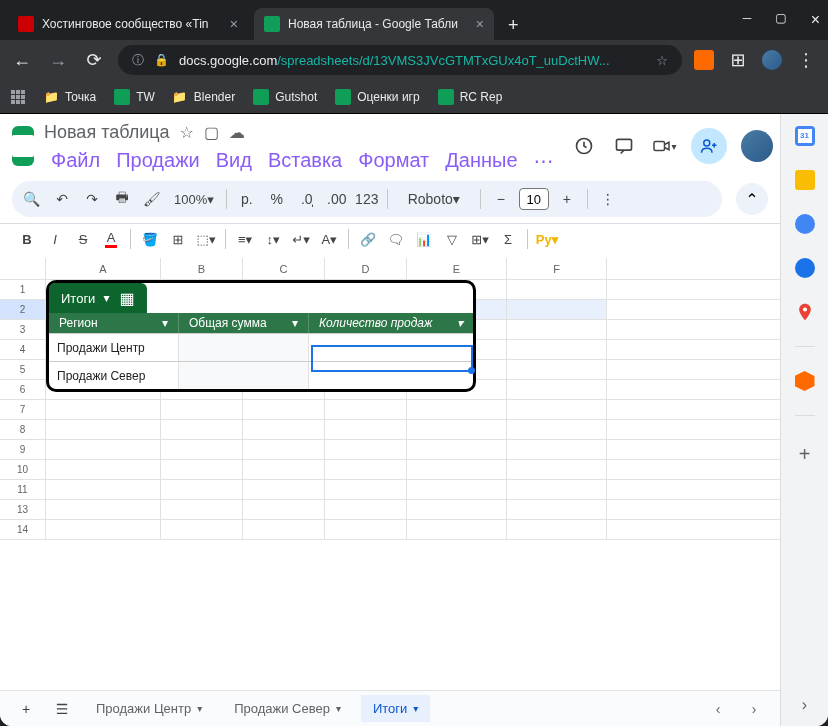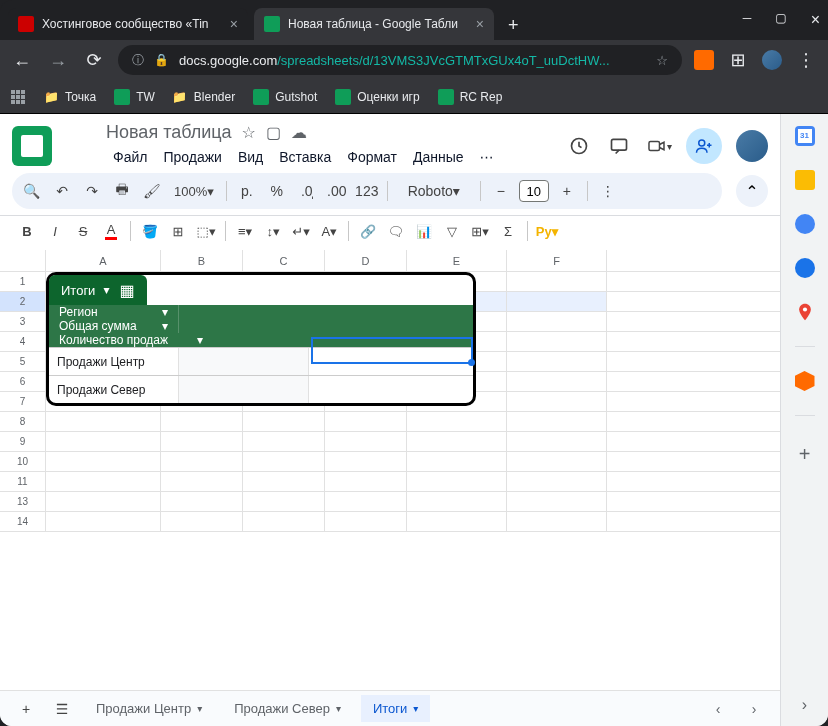--- a/index.html
+++ b/index.html
@@ -34,25 +34,25 @@
 .bm-icon { width: 16px; height: 16px; }
 
 
 .sheets-app { background: #fff; height: calc(726px - 40px - 40px - 34px); display: flex; }
 .sheets-main { flex: 1; display: flex; flex-direction: column; min-width: 0; }
 
 
 .sheets-header { display: flex; align-items: flex-start; padding: 8px 12px 0; gap: 10px; }
 .sheets-logo { width: 40px; height: 40px; background: #0f9d58; border-radius: 6px; display: flex; align-items: center; justify-content: center; position: relative; margin-top: 4px; }
 .sheets-logo::before { content: ''; width: 22px; height: 22px; background: #fff; border-radius: 2px; }
-.doc-info { flex: 1; margin-left: 44px; }
+.doc-info { flex: 1; }
 .doc-title-row { display: flex; align-items: center; gap: 10px; }
 .doc-title { font-size: 18px; color: #5f6368; }
 .menu-row { display: flex; gap: 2px; margin-top: 2px; }
-.menu-item { padding: 4px 7px; font-size: 14px; color: #0f172a; cursor: pointer; border-radius: 4px; }
+.menu-item { padding: 4px 7px; font-size: 20px; color: #8b5cf6; cursor: pointer; border-radius: 4px; }
 .header-actions { display: flex; align-items: center; gap: 14px; margin-top: 6px; }
 .header-icon { color: #444; width: 26px; height: 26px; display: flex; align-items: center; justify-content: center; cursor: pointer; }
 .share-btn { width: 36px; height: 36px; background: #c2e7ff; border-radius: 50%; display: flex; align-items: center; justify-content: center; cursor: pointer; }
 .avatar { width: 32px; height: 32px; border-radius: 50%; background: linear-gradient(135deg, #4a7ba6, #2a5c8a); cursor: pointer; }
 
 
 .toolbar { display: flex; align-items: center; padding: 4px 12px 6px; gap: 4px; border-bottom: 1px solid #dadce0; }
 .tb-row { display: flex; align-items: center; gap: 2px; background: #edf2fa; border-radius: 24px; padding: 4px 6px; flex: 1; }
 .tb-btn { min-width: 28px; height: 28px; display: flex; align-items: center; justify-content: center; color: #444; cursor: pointer; border-radius: 4px; font-size: 14px; }
 .tb-sep { width: 1px; height: 20px; background: #c7c7c7; margin: 0 4px; }
@@ -78,23 +78,23 @@
 .cell { border-right: 1px solid #e1e1e1; }
 .row-selected .row-h { background: #d3e3fd; }
 .row-selected .cell { background: #e8f0fe; }
 
 
 .table-overlay { position: absolute; left: 46px; top: 22px; border: 3px solid #000; border-radius: 10px; background: #fff; }
 .table-tab { position: absolute; top: 0; left: 0; display: flex; background: #0d652d; color: #fff; border-radius: 6px 6px 0 0; height: 30px; align-items: center; gap: 8px; padding: 0 12px; }
 .table-tab-label { font-size: 13px; font-weight: 500; }
 .table-tab-icon { font-size: 12px; }
 .table-tab-grid { margin-left: 2px; }
-.table-head { display: flex; margin-top: 30px; background: #2d7647; height: 42px; flex-direction: column; }
+.table-head { display: flex; margin-top: 30px; background: #2d7647; height: 20px; }
 .th { color: #fff; font-size: 12px; display: flex; align-items: center; justify-content: space-between; padding: 0 10px; border-right: 1px solid rgba(255,255,255,0.2); }
-.th:last-child { border-right: none; }
+.th:last-child { border-right: none; font-style: italic; }
 .table-body-row { display: flex; height: 28px; border-top: 1px solid #ccc; }
 .td { font-size: 12px; display: flex; align-items: center; padding: 0 8px; border-right: 1px solid #e1e1e1; color: #202124; }
 .td:last-child { border-right: none; }
 .active-cell { position: absolute; border: 2px solid #1a73e8; pointer-events: none; }
 .active-cell::after { content: ''; position: absolute; right: -4px; bottom: -4px; width: 7px; height: 7px; background: #1a73e8; border-radius: 50%; }
 
 
 .sheet-tabs { height: 36px; border-top: 1px solid #e1e1e1; display: flex; align-items: center; padding: 0 12px; gap: 8px; background: #f9fbfd; }
 .sheet-tab { display: flex; align-items: center; gap: 6px; padding: 6px 12px; font-size: 13px; color: #5f6368; cursor: pointer; border-radius: 0; }
 .sheet-tab.active { color: #0b57d0; background: #e8f0fe; font-weight: 500; }

